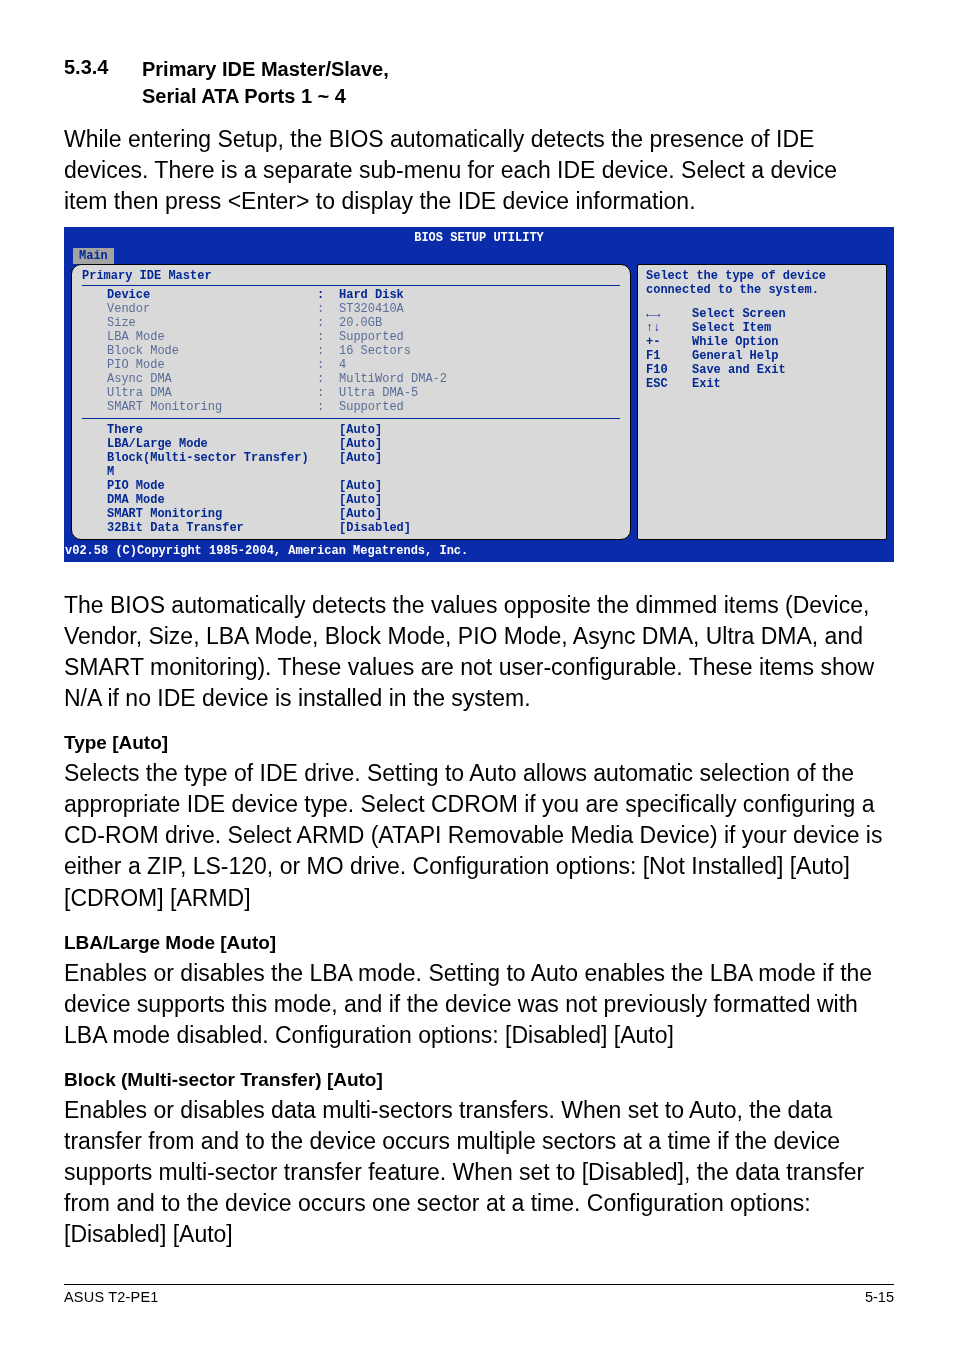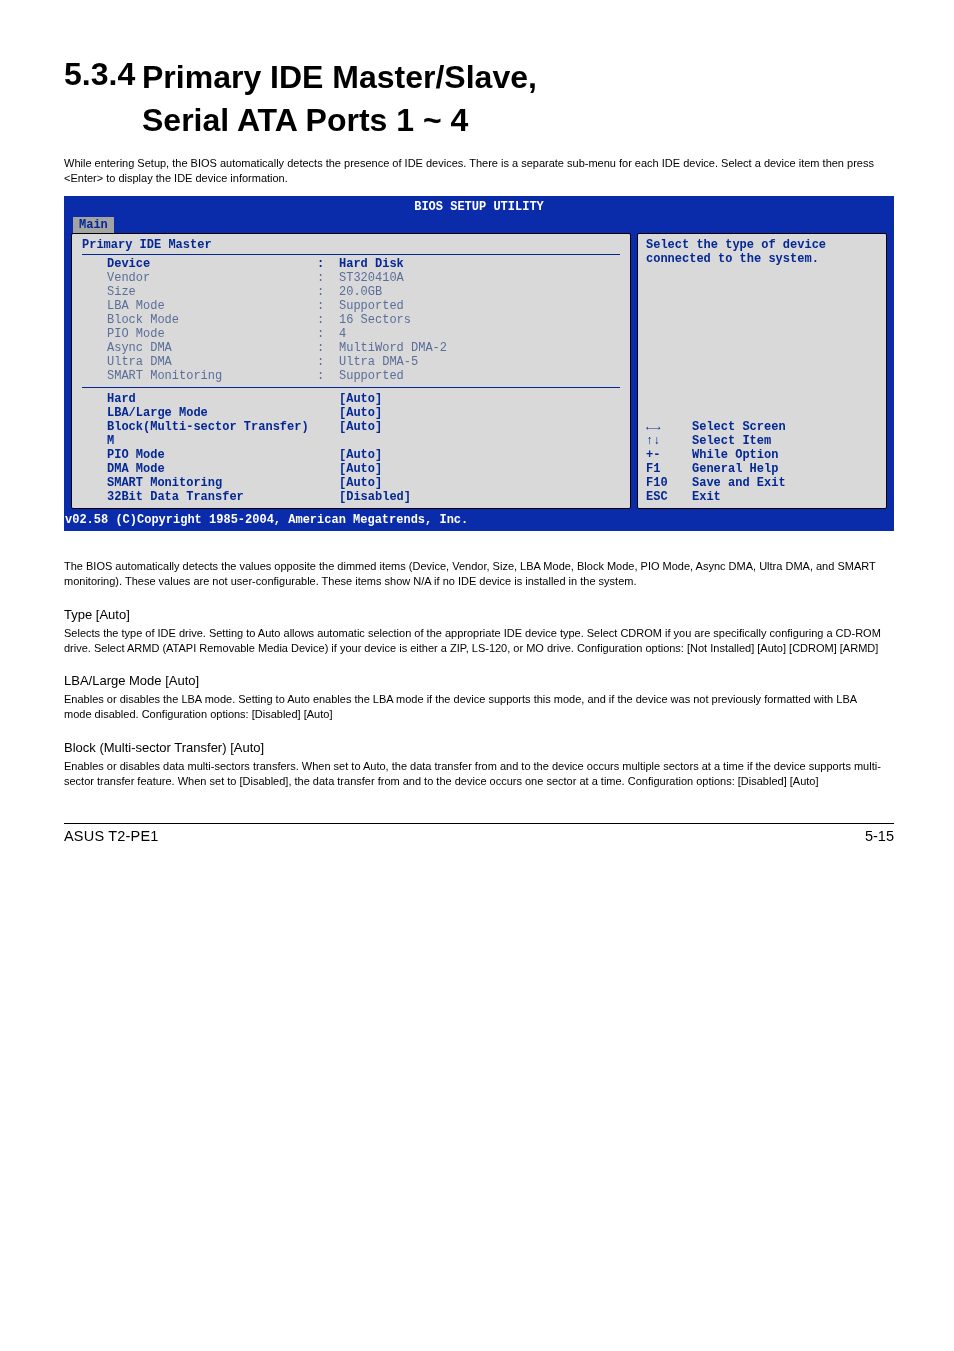--- a/index.html
+++ b/index.html
@@ -7,36 +7,36 @@
     padding: 0;
     background: #ffffff;
     font-family: Arial, Helvetica, sans-serif;
     color: #000000;
     width: 954px;
   }
   .page {
     padding: 56px 60px 30px 64px;
   }
   h2.section-title {
-    font-size: 32px;
+    font-size: 20px;
     font-weight: 900;
     margin: 0 0 14px 0;
     display: flex;
     align-items: flex-start;
   }
   .sec-num {
     display: inline-block;
     width: 78px;
   }
   .sec-text {
     display: inline-block;
     line-height: 1.35;
   }
   p.body {
-    font-size: 11px;
+    font-size: 23px;
     line-height: 1.35;
     margin: 0 8px 10px 0;
   }
   .bios-box {
     background: #0b2caa;
     color: #ffffff;
     font-family: "Courier New", monospace;
     font-size: 12px;
     margin: 6px 0 28px 0;
     border: 1px solid #0b2caa;
@@ -60,36 +60,36 @@
     display: flex;
     padding: 0 6px 2px 6px;
     align-items: stretch;
   }
   .bios-left {
     background: #d9d9d9;
     color: #032895;
     flex: 1 1 auto;
     padding: 4px 10px 4px 10px;
     border: 1px solid #000;
-    border-radius: 2px;
+    border-radius: 10px;
     margin-right: 6px;
     display: flex;
     flex-direction: column;
   }
   .bios-right {
     width: 232px;
     background: #d9d9d9;
     color: #032895;
     border: 1px solid #000;
     border-radius: 2px;
     padding: 4px 8px;
     font-weight: bold;
     display: flex;
     flex-direction: column;
-    justify-content: space-between;
+    justify-content: flex-start;
   }
   .bios-left .hdr {
     color: #032895;
     font-weight: bold;
     border-bottom: 1px solid #032895;
     padding-bottom: 2px;
     margin-bottom: 2px;
   }
   .bios-left .row {
     display: flex;
@@ -106,22 +106,22 @@
   }
   .legend-row { display:flex; }
   .legend-row .lk { width: 46px; }
   .legend-top { margin-bottom: 10px; }
   .bios-footer {
     color: #ffffff;
     font-weight: bold;
     padding: 2px 0 3px 0;
   }
   h3.sub {
-    font-size: 13px;
-    font-weight: 400;
+    font-size: 19px;
+    font-weight: 700;
     margin: 18px 0 4px 0;
   }
   .footer-bar {
     margin-top: 34px;
     border-top: 1px solid #000;
     padding-top: 4px;
     display: flex;
     justify-content: space-between;
     font-size: 14.5px;
   }
@@ -194,21 +194,21 @@
             <span class="val">Ultra DMA-5</span>
         </div>
         <div class="row dim">
           <span class="label">SMART Monitoring</span>
             <span class="colon">:</span>
             <span class="val">Supported</span>
         </div>
 
         <div class="sub-box">
           <div class="row bold">
-            <span class="label">Hard</span>
+            <span class="label">There</span>
               <span class="colon"></span>
               <span class="val">[Auto]</span>
           </div>
           <div class="row bold">
             <span class="label">LBA/Large Mode</span>
               <span class="colon"></span>
               <span class="val">[Auto]</span>
           </div>
           <div class="row bold">
             <span class="label">Block(Multi-sector Transfer) M</span>

